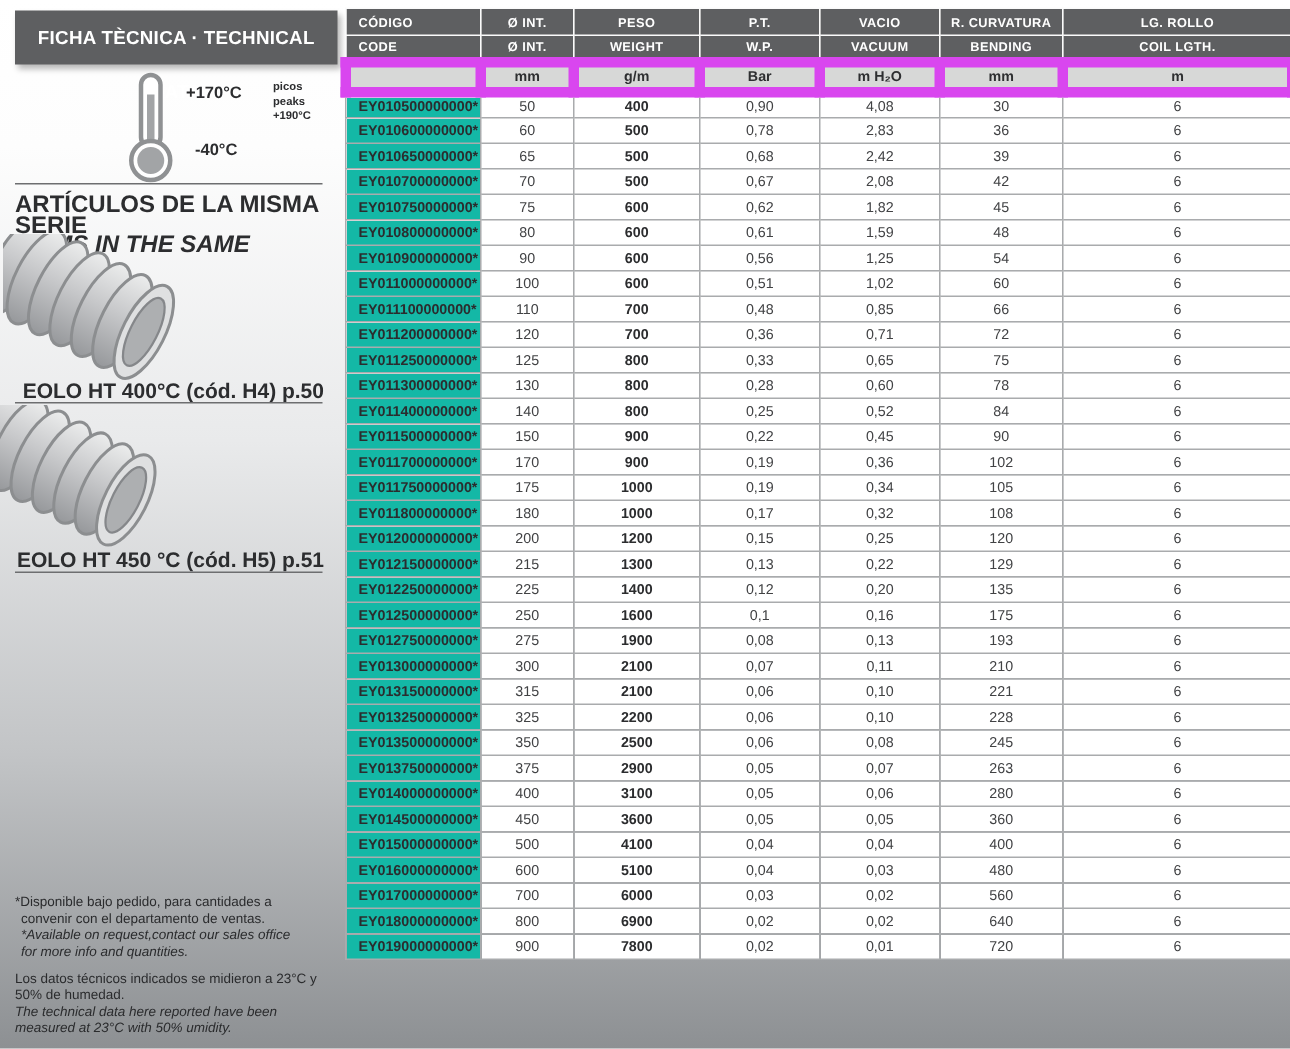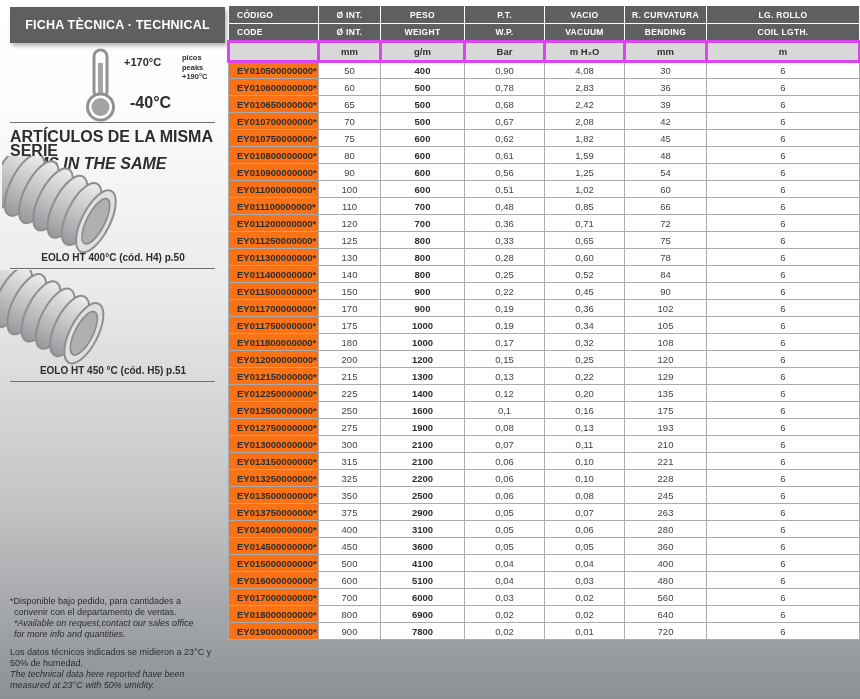--- a/index.html
+++ b/index.html
@@ -12,51 +12,51 @@
   
   .title-bar {
     position:absolute; left:10px; top:7px; width:215px; height:36px;
     background:#5e5f61; color:#ffffff; font-weight:bold; font-size:12.5px;
     letter-spacing:.2px; text-align:center; line-height:36px;
     box-shadow:2px 3px 4px rgba(0,0,0,.28);
   }
   .temp-block { position:absolute; left:58px; top:47px; width:168px; height:76px; }
   .temp-max { position:absolute; left:66px; top:9px; font-size:11px; font-weight:bold; color:#2c2d2f; }
   .temp-peaks { position:absolute; left:124px; top:6px; font-size:7.5px; font-weight:bold; color:#2c2d2f; line-height:9.5px; }
-  .temp-min { position:absolute; left:72px; top:47px; font-size:16px; font-weight:bold; color:#2c2d2f; }
+  .temp-min { position:absolute; left:72px; top:47px; font-size:11px; font-weight:bold; color:#2c2d2f; }
   .divider { position:absolute; left:10px; width:205px; height:0; border-top:1px solid #6d6e70; }
   .series-heading { position:absolute; left:10px; top:130px; width:210px; font-size:16px; font-weight:bold; color:#2c2d2f; line-height:13.5px; }
   .series-heading .en { font-style:italic; }
   .hose { position:absolute; }
-  .hose-caption { position:absolute; left:10px; width:206px; text-align:center; font-size:10px; font-weight:bold; color:#2c2d2f; }
+  .hose-caption { position:absolute; left:10px; width:206px; text-align:right; font-size:14px; font-weight:bold; color:#2c2d2f; }
   .footnote { position:absolute; left:10px; width:214px; font-size:9px; color:#2a2b2d; line-height:11px; }
   .footnote .en { font-style:italic; }
   .footnote .indent { padding-left:4px; }
   
   table.data {
     position:absolute; left:227px; top:5px; width:631px;
     border-collapse:collapse; table-layout:fixed;padding-left:41px;
   }
   table.data th {
     background:#5e5f61; color:#ffffff; font-size:8.5px; font-weight:bold;
     letter-spacing:.3px; height:18px; text-align:center;
     border:1px solid #fbfbfb; padding:0 2px;
   }
   table.data th.col-code { text-align:left; padding-left:8px; }
   table.data tr.units td {
     background:#d7d8d7; color:#2e2f31; font-weight:bold; font-size:9.5px;
-    height:20px; text-align:center; border:3px solid #d946ef;
+    height:20px; text-align:center; border:7px solid #d946ef;
   }
   table.data tbody td {
     background:#ffffff; color:#414244; font-size:9.5px; height:17px;
     text-align:center; border:1px solid #a9abad; padding:0 2px;
     white-space:nowrap; overflow:hidden;
   }
   table.data tbody td:first-child {
-    background:#f97316; color:#2b2c2e; font-weight:bold; text-align:left; padding-left:8px;
+    background:#14b8a6; color:#2b2c2e; font-weight:bold; text-align:left; padding-left:8px;
   }
   table.data tbody td:nth-child(3) { font-weight:bold; color:#2b2c2e; }
 </style>
 </head>
 <body>
 
 <div class="title-bar">FICHA TÈCNICA · TECHNICAL DATA</div>
 
 <div class="temp-block">
   <svg width="46" height="76" viewBox="0 0 46 76" style="position:absolute;left:22px;top:0;">

